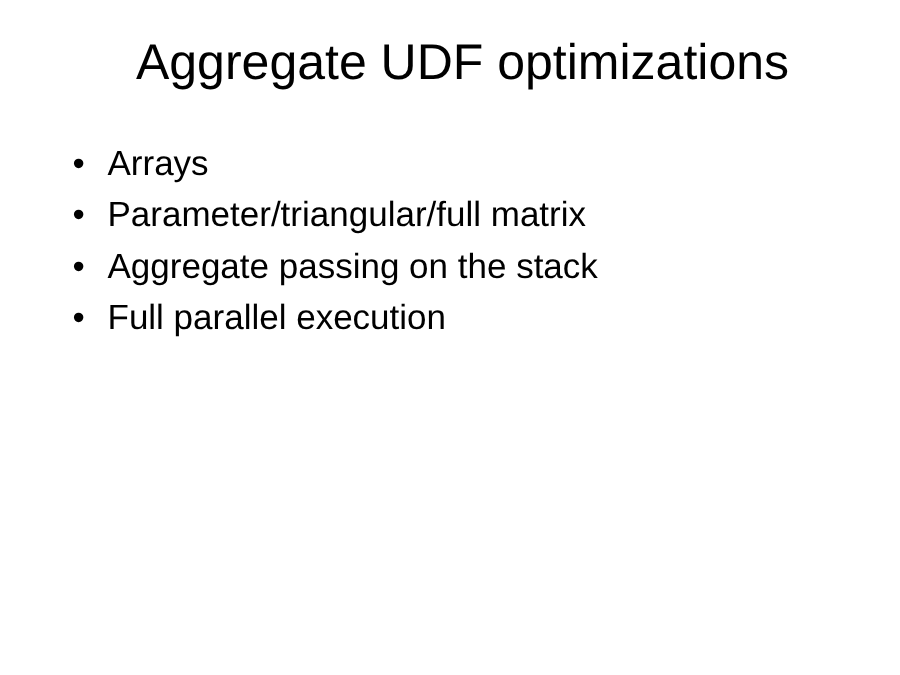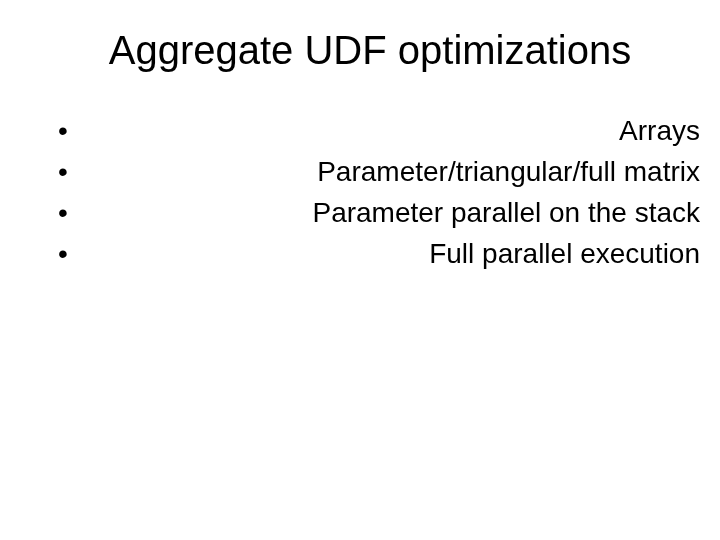--- a/index.html
+++ b/index.html
@@ -37,39 +37,38 @@
     align-items: flex-start;
   }
   .bullets li .dot {
     display: inline-block;
     width: 28px;
     flex: 0 0 28px;
     text-align: left;
   }
   .bullets li .txt {
     flex: 1 1 auto;
-    text-align: right;
   }
 </style>
 </head>
 <body>
 
 <div class="slide">
   <h1 class="title">Aggregate UDF optimizations</h1>
   <ul class="bullets">
     <li>
       <span class="dot">•</span>
       <span class="txt">Arrays</span>
     </li>
     <li>
       <span class="dot">•</span>
       <span class="txt">Parameter/triangular/full matrix</span>
     </li>
     <li>
       <span class="dot">•</span>
-      <span class="txt">Parameter parallel on the stack</span>
+      <span class="txt">Aggregate passing on the stack</span>
     </li>
     <li>
       <span class="dot">•</span>
       <span class="txt">Full parallel execution</span>
     </li>
   </ul>
 </div>
 
 </body></html>

